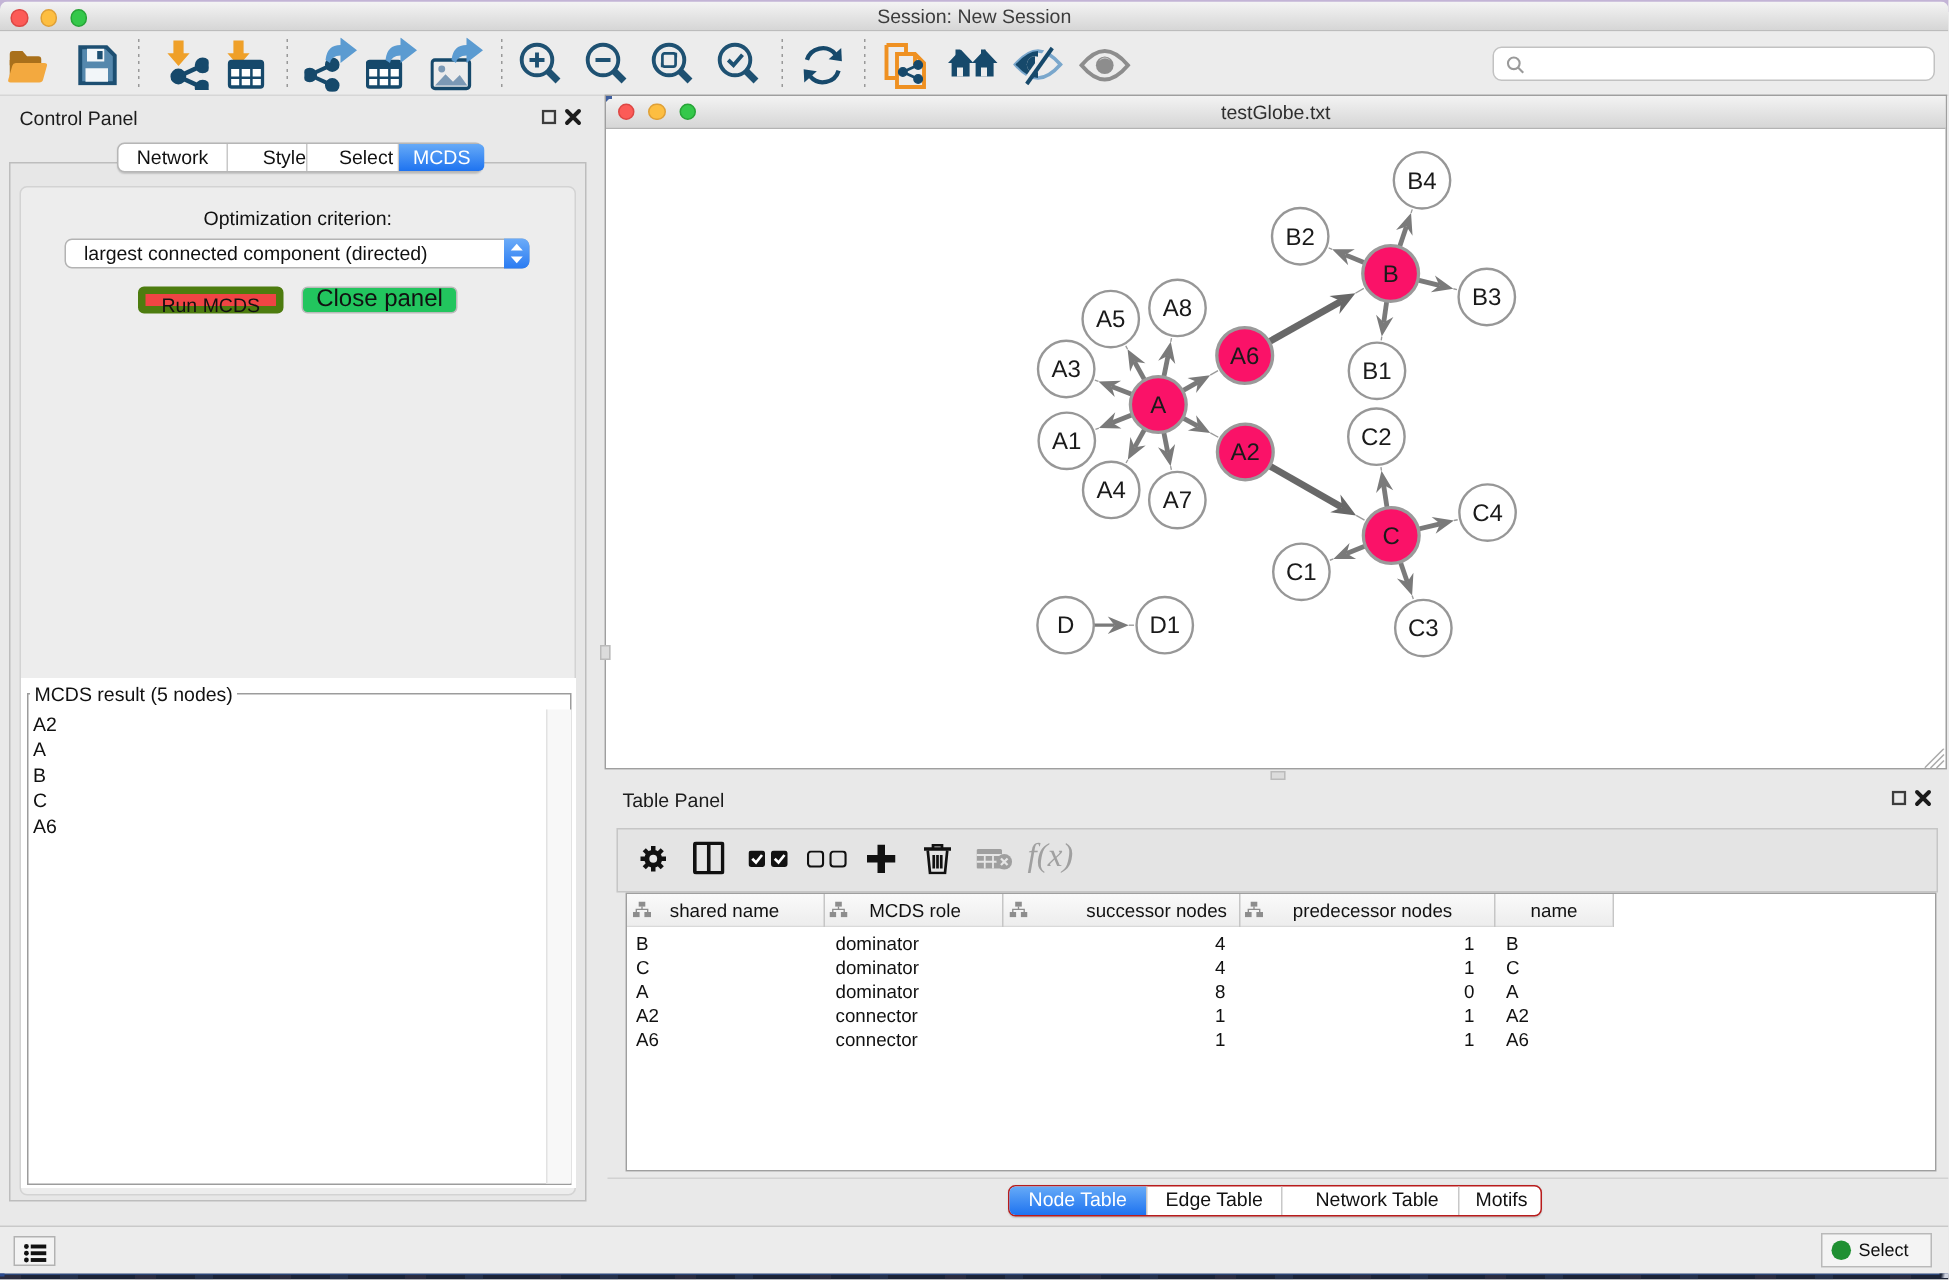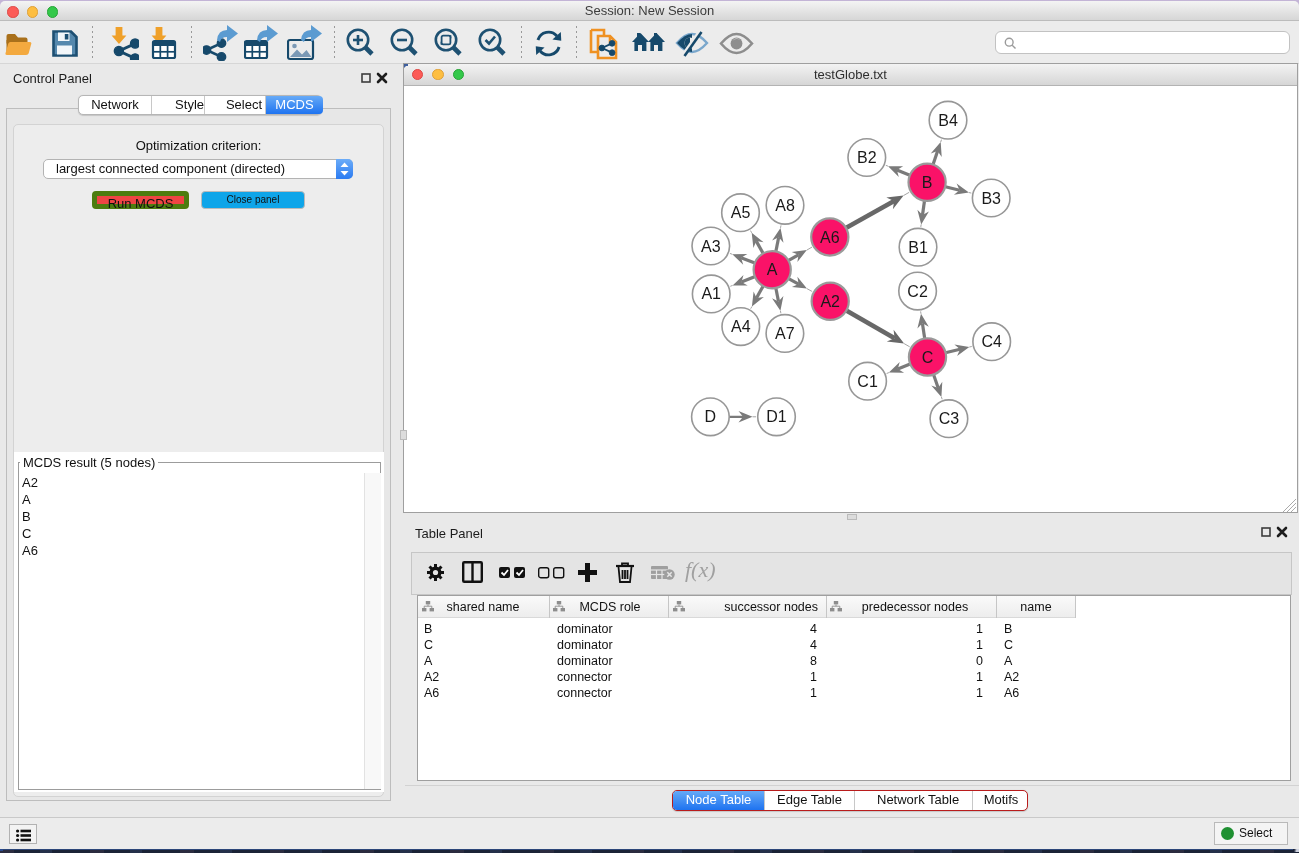--- a/index.html
+++ b/index.html
@@ -210,21 +210,21 @@
 <div class="abs" style="left:336px;top:159px;width:17px;height:20px;background:linear-gradient(#6cacf8,#2a7bf2);border-radius:0 5px 5px 0">
   <svg style="position:absolute;left:3px;top:3px" width="11" height="14" viewBox="0 0 11 14">
       <g fill="#fff">
         <path d="M5.5 0.5 L9.5 5 h-8 z"></path>
         <path d="M5.5 13.5 L1.5 9 h8 z"></path>
       </g>
     </svg>
 </div>
 
 <div class="abs" style="left:92px;top:191px;width:97px;height:18px;background:#ef4444;border:5px solid #4d7c0f;border-radius:4px;box-sizing:border-box;text-align:center;font-size:13px;line-height:16px;color:#111">Run MCDS</div>
-<div class="abs" style="left:201px;top:191px;width:104px;height:18px;background:#0ea5e9;border:1px solid #bababa;border-radius:4px;box-sizing:border-box;text-align:center;font-size:10px;line-height:16px;color:#111">Close panel</div>
+<div class="abs" style="left:201px;top:191px;width:104px;height:18px;background:#22c55e;border:1px solid #bababa;border-radius:4px;box-sizing:border-box;text-align:center;font-size:16px;line-height:16px;color:#111">Close panel</div>
 
 <div class="abs" style="left:14px;top:452px;width:369.5px;height:340px;background:#fff"></div>
 <div class="abs" style="left:17.5px;top:462px;width:363.5px;height:327.5px;border:1px solid #9c9c9c;box-sizing:border-box"></div>
 <div class="abs" style="left:20px;top:454.5px;background:#fff;padding:0 3px;font-size:13px;color:#111">MCDS result (5 nodes)</div>
 <div class="abs" style="left:22px;top:474px;font-size:13px;line-height:17px;color:#111">A2<br>A<br>B<br>C<br>A6</div>
 <div class="abs" style="left:364px;top:473px;width:16.5px;height:316px;background:#f8f8f8;border-left:1px solid #e2e2e2;box-sizing:border-box"></div>
 
 <div class="abs" style="left:403px;top:63px;width:895px;height:450px;background:#fff;border:1px solid #9f9f9f;box-sizing:border-box"></div>
 <div class="abs" style="left:404px;top:64px;width:893px;height:22px;background:linear-gradient(#f3f3f3,#d6d6d6);border-bottom:1px solid #b3b3b3;box-sizing:border-box">
   <div class="abs" style="left:0;top:0;width:893px;height:21px;text-align:center;font-size:13px;line-height:22px;color:#2e2e2e">testGlobe.txt</div>

